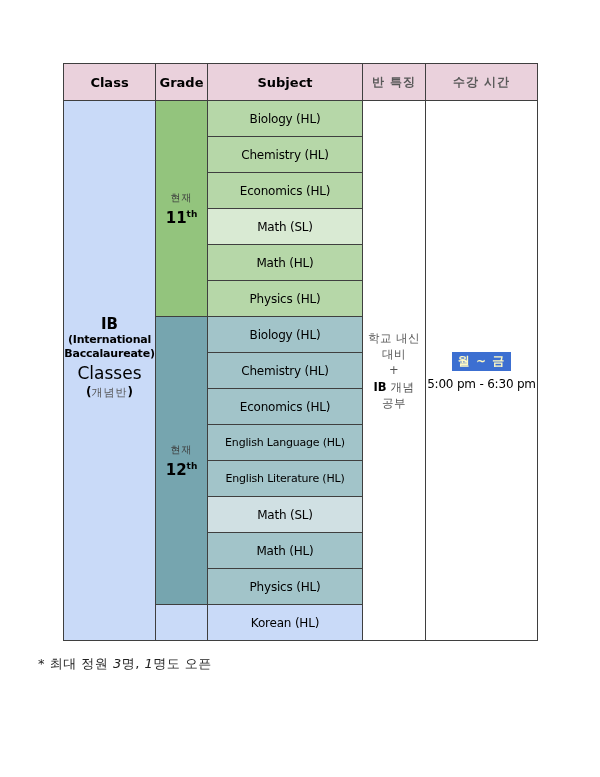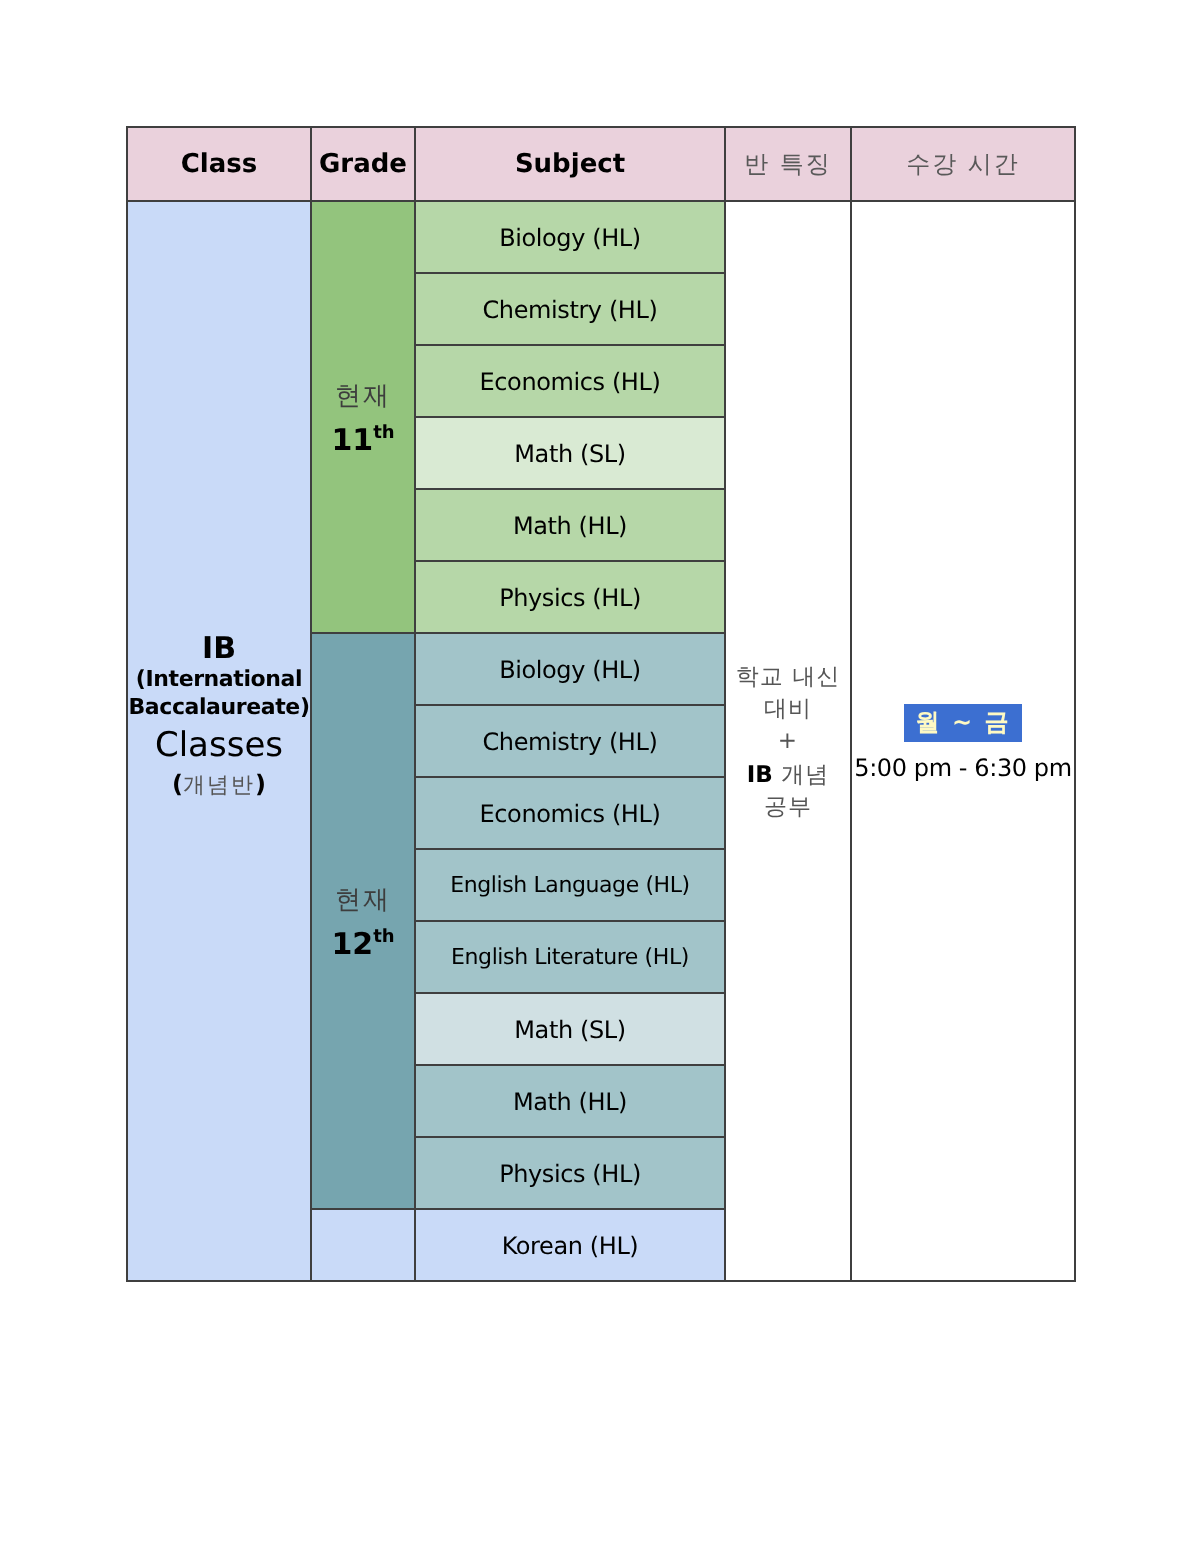--- a/index.html
+++ b/index.html
@@ -6,34 +6,34 @@
   html,body { background:#ffffff; }
   body { width:600px; height:777px; font-family:"DejaVu Sans", sans-serif; }
   .page { position:relative; width:540px; height:777px; background:#ffffff; overflow:hidden; }
 
   table.schedule { position:absolute; left:63px; top:63px; border-collapse:collapse; table-layout:fixed; }
   .schedule th, .schedule td { border:1px solid #3f3f3f; text-align:center; vertical-align:middle; padding:0; overflow:hidden; }
   tr.hdr  { height:37px; }
   tr.body { height:36px; }
 
   th.en { font-size:13px; font-weight:bold; color:#000; background:#ead1dc; }
-  th.kr { font-size:12px; font-weight:normal; color:#595959; background:#ead1dc; letter-spacing:1px; }
+  th.kr { font-size:12px; font-weight:bold; color:#595959; background:#ead1dc; letter-spacing:1px; }
 
   td.class-cell { background:#c9daf8; padding-bottom:26px; }
   .ib      { font-size:15px; font-weight:bold; color:#000; }
   .sub     { font-size:11px; font-weight:bold; color:#000; letter-spacing:-0.2px; line-height:1.3; }
   .classes { font-size:17px; font-weight:normal; color:#000; margin-top:2px; }
   .paren   { font-size:12px; margin-top:2px; }
   .paren .b     { font-weight:bold; color:#000; }
   .paren .inner { color:#555; font-size:11px; letter-spacing:1px; }
 
   .g11 { background:#93c47d; }
   .g12 { background:#76a5af; }
   .gkr { background:#c9daf8; }
-  .now { font-size:13px; color:#3d3d3d; margin-bottom:4px; letter-spacing:1px; }
+  .now { font-size:10px; color:#3d3d3d; margin-bottom:4px; letter-spacing:1px; }
   .num { font-size:15px; font-weight:bold; color:#000; }
   .num sup { font-size:9px; font-weight:bold; }
 
   td.subj { font-size:12px; font-weight:normal; color:#000; letter-spacing:-0.2px; }
   td.subj.sm { font-size:11px; }
   .s11 { background:#b6d7a8; }
   .s11.light { background:#d9ead3; }
   .s12 { background:#a2c4c9; }
   .s12.light { background:#d0e0e3; }
   .skr { background:#c9daf8; }
@@ -141,14 +141,15 @@
           <td class="subj s12">Physics (HL)</td>
         </tr>
 
     <tr class="body">
       <td class="gkr"></td>
       <td class="subj skr">Korean (HL)</td>
     </tr>
   </tbody>
     </table>
 
+  <div class="footnote"><span>* 최대 정원 </span><span class="it">3</span><span>명, </span><span class="it">1</span><span>명도 오픈</span></div>
 
 </div>
 
 </body></html>

